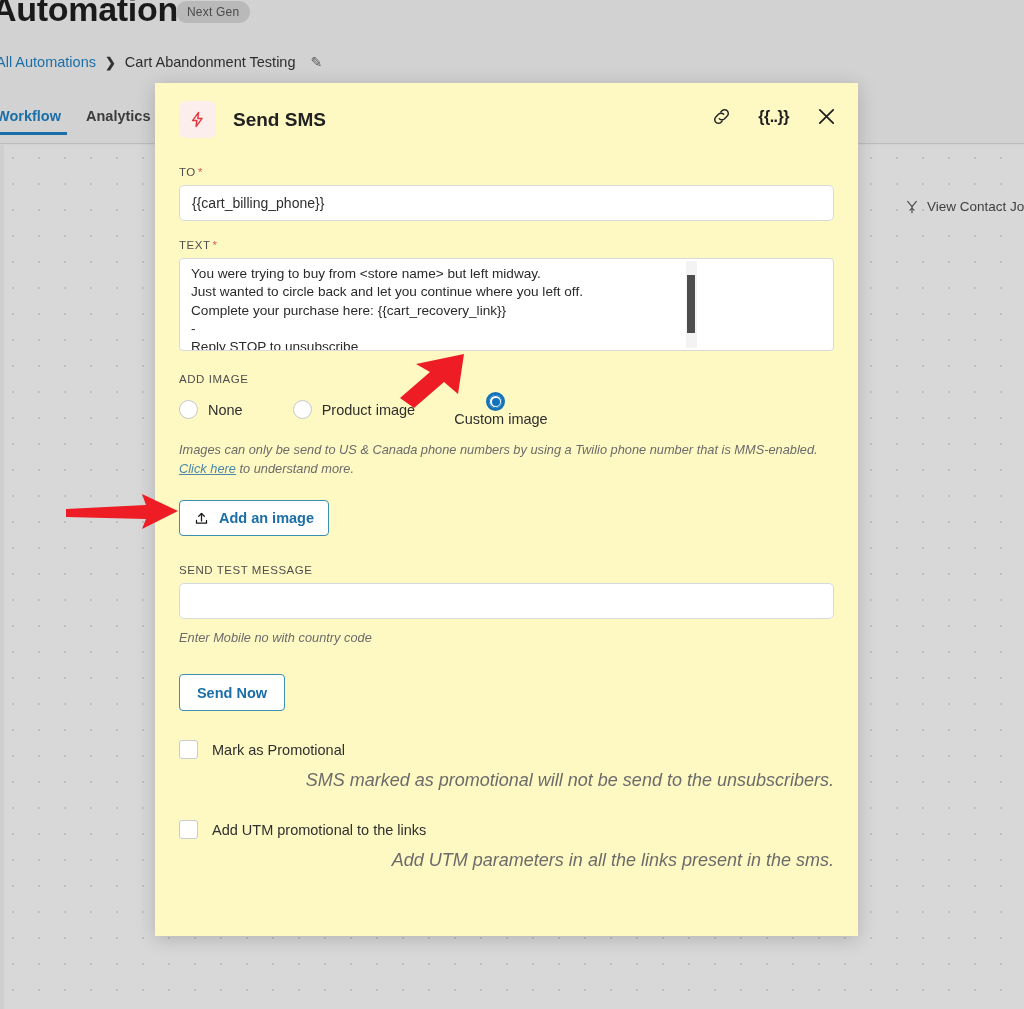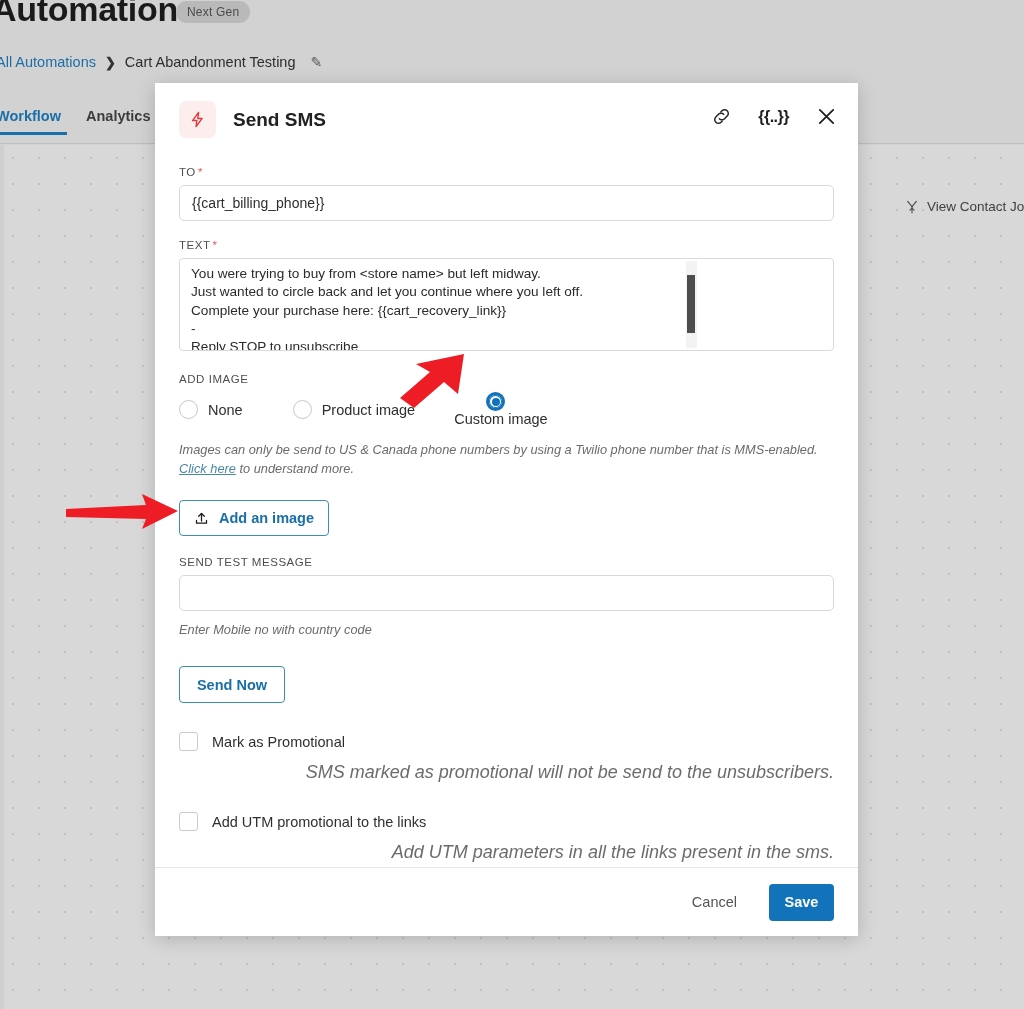--- a/index.html
+++ b/index.html
@@ -75,21 +75,21 @@
   #journey-icon { width: 14px; height: 14px; display: block; }
   #right-edge-sliver {
     position: absolute; left: 1018px; top: 50px; width: 6px; height: 22px;
     background: #6f6f6f; border-left: 2px solid #efefef;
   }
 
   
   #modal {
     position: absolute; left: 155px; top: 83px;
     width: 703px; height: 853px;
-    background: #ffffff;
+    background: #fef9c3;
     box-shadow: 0 3px 18px rgba(0,0,0,0.18);
   }
   #modal-header {
     position: relative; height: 73px;
     display: flex; align-items: center; padding: 0 24px;
   }
   #bolt-badge {
     width: 37px; height: 37px; border-radius: 7px; background: #fdeeee;
     display: flex; align-items: center; justify-content: center; flex: none;
   }
@@ -170,21 +170,21 @@
 
   #add-image-btn {
     margin-top: 22px; width: 150px; height: 36px;
     border: 1.4px solid #3d8fab; border-radius: 4px; background: #fff;
     color: #1b6fa8; font-size: 14.5px; font-weight: 600;
     display: flex; align-items: center; justify-content: center; gap: 10px;
     cursor: pointer; font-family: "Liberation Sans", sans-serif;
   }
   #upload-icon { width: 15px; height: 15px; color: #1a1a1a; }
 
-  #test-section { margin-top: 20px; }
+  #test-section { margin-top: 28px; }
   #test-hint {
     margin-top: 11px; font-size: 12.8px; font-style: italic; color: #6b6b6b;
   }
 
   #send-now-btn {
     margin-top: 29px; width: 106px; height: 37px;
     border: 1.4px solid #3d8fab; border-radius: 4px; background: #fff;
     color: #1b6fa8; font-size: 14.5px; font-weight: 600;
     cursor: pointer; font-family: "Liberation Sans", sans-serif;
   }
@@ -351,24 +351,20 @@
     </div>
     <div class="check-hint">SMS marked as promotional will not be send to the unsubscribers.</div>
 
     <div class="check-row">
       <span class="checkbox"></span>
       <span class="check-label">Add UTM promotional to the links</span>
     </div>
     <div class="check-hint">Add UTM parameters in all the links present in the sms.</div>
   </div>
 
-  <div id="modal-footer">
-    <button id="cancel-btn">Cancel</button>
-    <button id="save-btn">Save</button>
-  </div>
 </div>
 
 <svg class="annot" id="arrow-radio" width="78" height="62" viewBox="0 0 78 62">
   <path d="M72 2 L66 42 L52 30 L22 56 L8 46 L38 20 L24 12 Z" fill="#ee1c25"></path>
 </svg>
 
 <svg class="annot" id="arrow-addimage" width="120" height="38" viewBox="0 0 120 38">
   <path d="M116 19 L80 2 L84 13 L4 17 L4 25 L84 27 L80 37 Z" fill="#ee1c25"></path>
 </svg>
 

